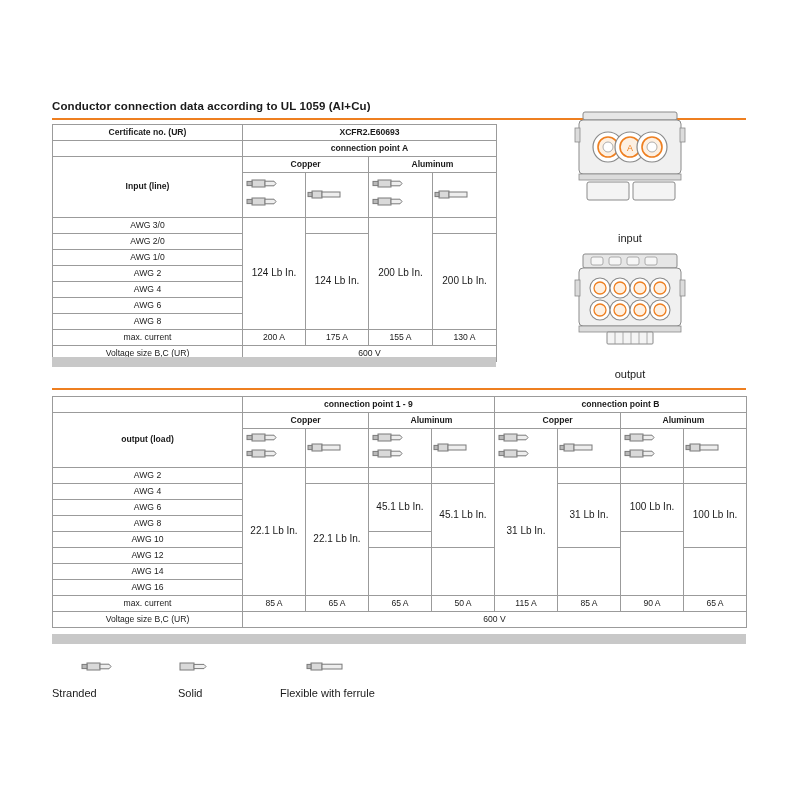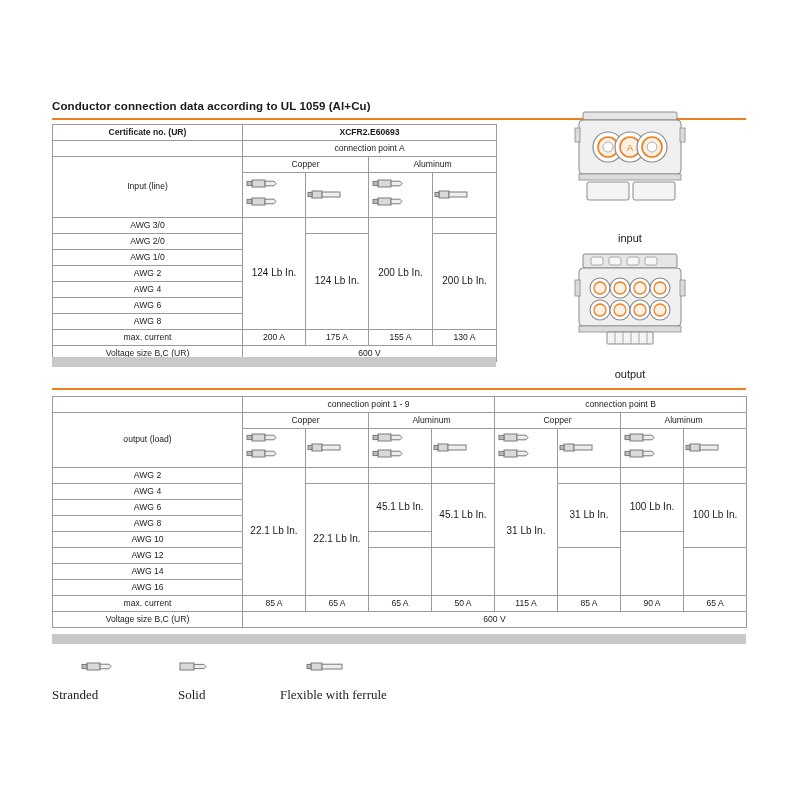--- a/index.html
+++ b/index.html
@@ -56,21 +56,21 @@
     text-align: center;
     line-height: 1.05;
     background: #ffffff;
   }
   td.lbl {
     text-align: left;
     padding-left: 5px;
   }
   td.hd {
     background: #c8c8c8;
-    font-weight: normal;
+    font-weight: bold;
   }
   td.hdlight {
     background: #d9d9d9;
     font-weight: bold;
   }
   td.grey {
     background: #c8c8c8;
   }
   .spanval {
     font-size: 10px;
@@ -88,22 +88,21 @@
     height: 2px;
   }
 
   
   .legend-item {
     position: absolute;
     font-size: 8.6px;
   }
   .legend-label {
     position: absolute;
-    font-size: 13px;
-    font-family: Liberation Serif, serif;
+    font-size: 11px;
   }
 
   
   .product {
     position: absolute;
   }
   .caption {
     position: absolute;
     font-size: 11px;
     text-align: center;

